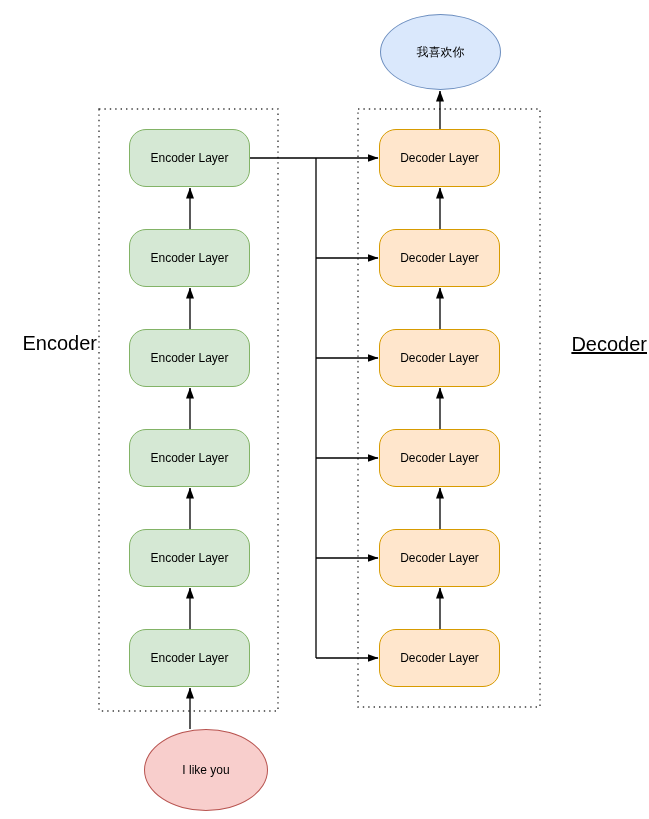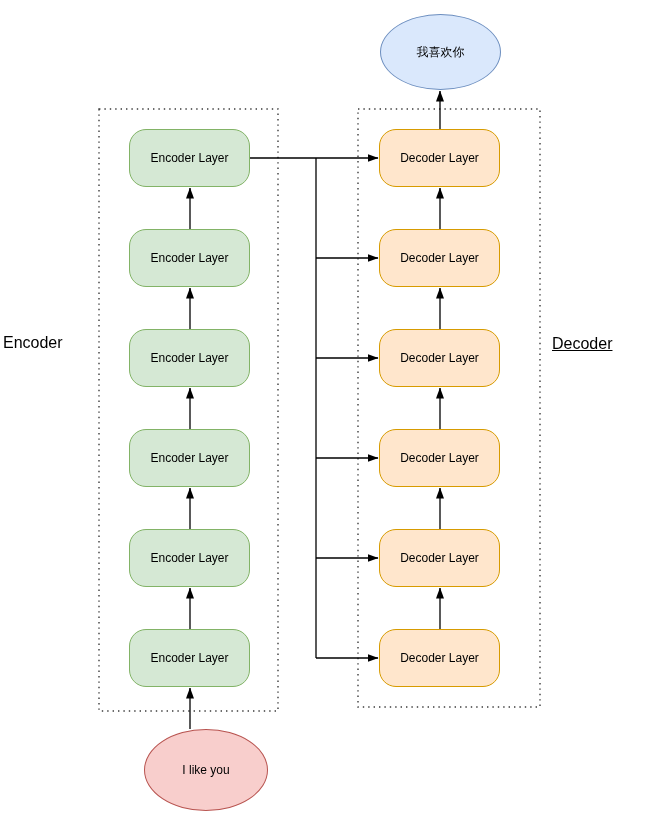--- a/index.html
+++ b/index.html
@@ -12,21 +12,21 @@
     position:absolute;box-sizing:border-box;display:flex;align-items:center;justify-content:center;
     font-size:12px;text-align:right;line-height:1.2;
   }
   .layer{width:121px;height:58px;border-radius:17px;border:1.3px solid;}
   .enc{background:var(--encoder-fill,#d5e8d4);border-color:var(--encoder-border,#82b366);}
   .dec{background:var(--decoder-fill,#ffe6cc);border-color:var(--decoder-border,#d79b00);}
   .ellipse{border-radius:50%;border:1.3px solid;}
   .out-ellipse{left:380px;top:14px;width:121px;height:76px;background:var(--output-fill,#dae8fc);border-color:var(--output-border,#6c8ebf);}
   .in-ellipse{left:144px;top:729px;width:124px;height:82px;background:var(--input-fill,#f8cecc);border-color:var(--input-border,#b85450);}
   .group-label{
-    position:absolute;font-size:16px;height:24px;line-height:24px;text-align:left;
+    position:absolute;font-size:20px;height:24px;line-height:24px;text-align:right;
   }
   .enc-label{left:3px;top:331px;width:94px;}
   .dec-label{left:552px;top:332px;width:95px;text-decoration:underline;}
 </style>
 </head>
 <body>
 
 <div class="canvas">
 
   <svg class="wires" viewBox="0 0 649 819" xmlns="http://www.w3.org/2000/svg">

